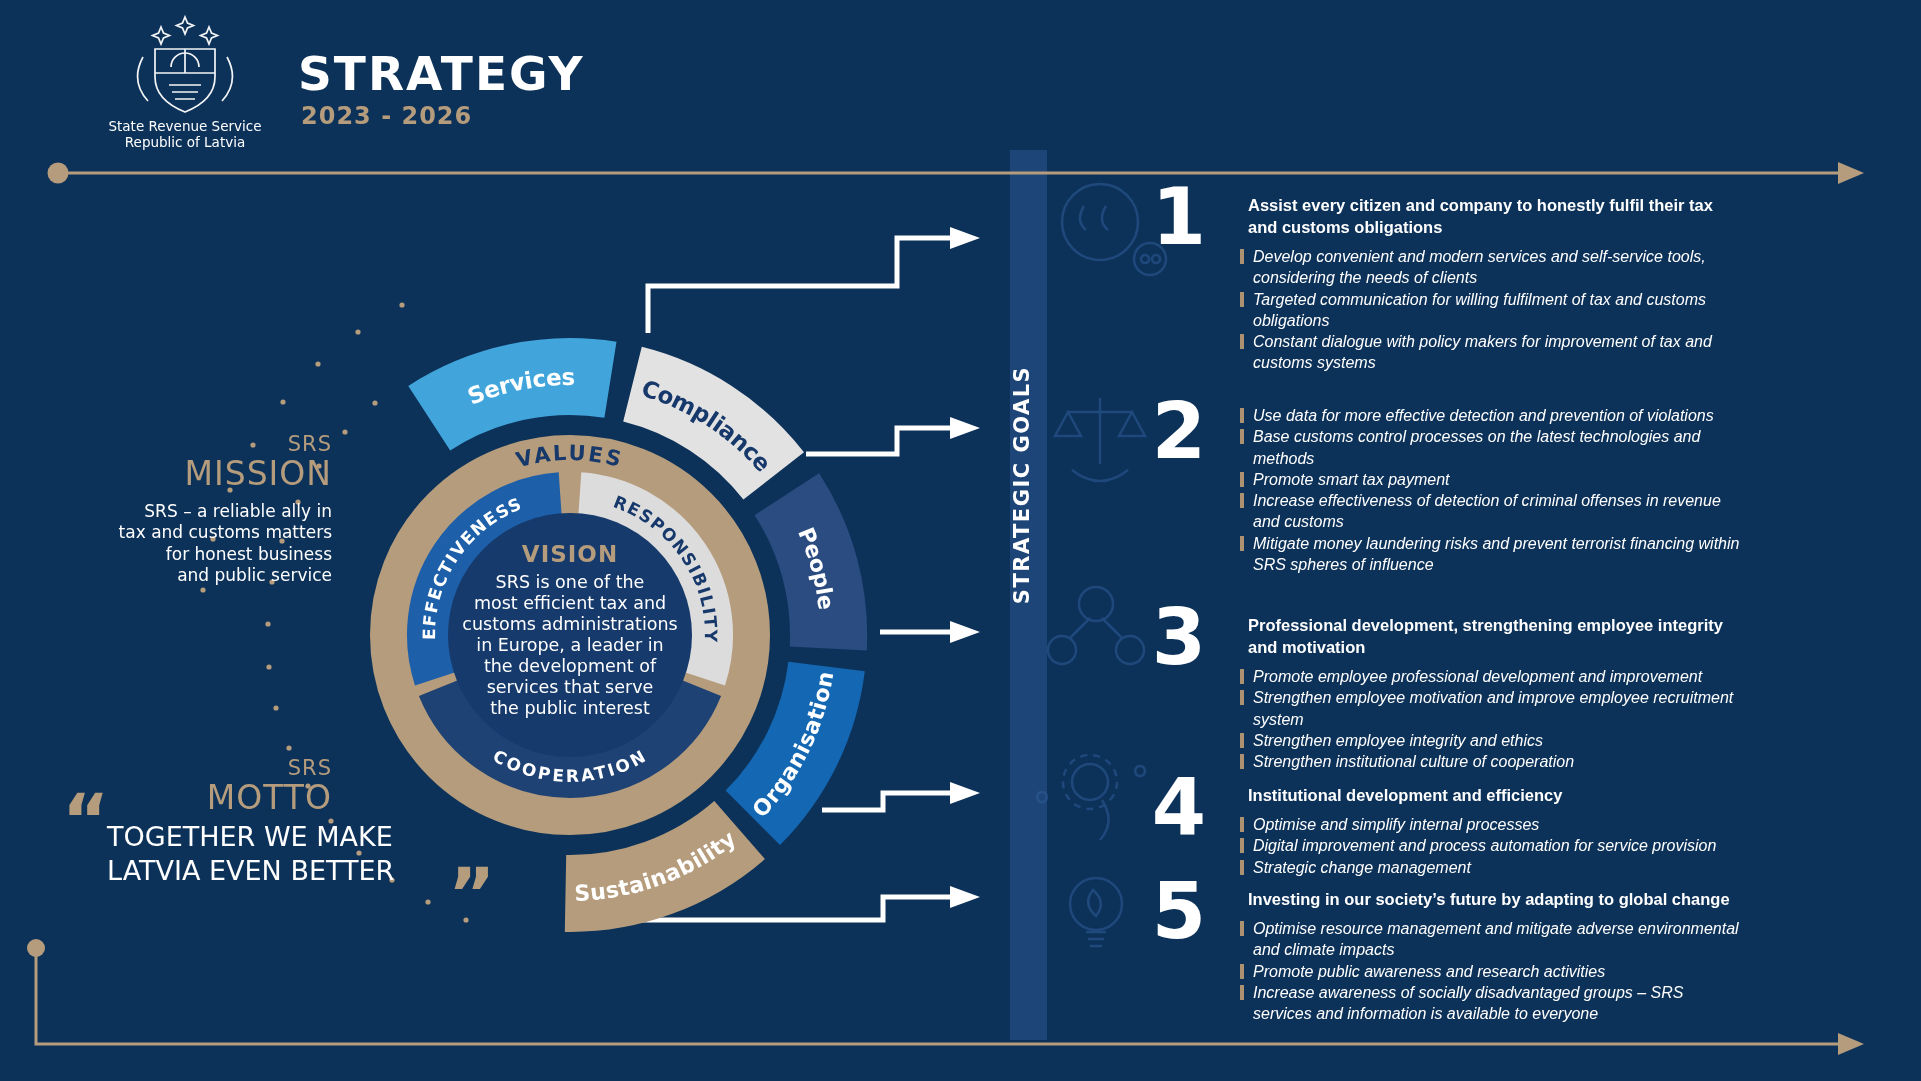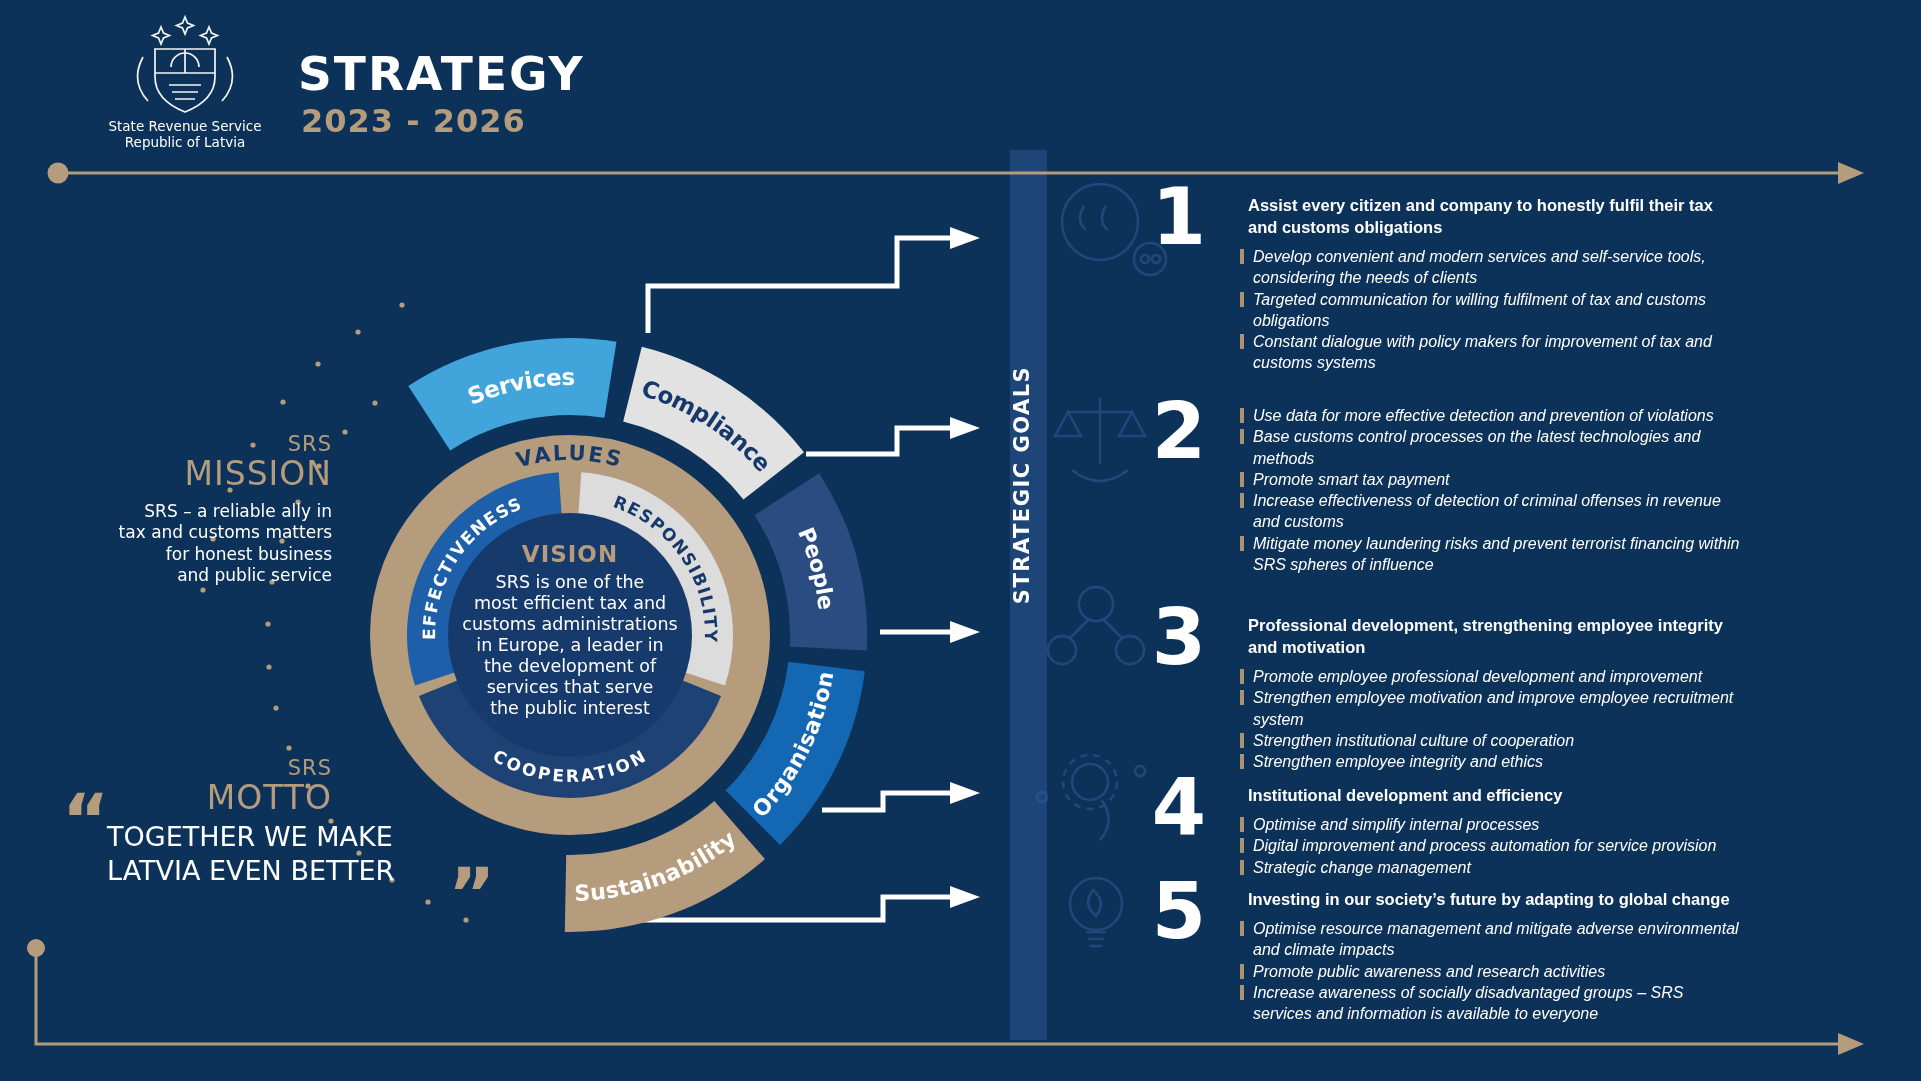--- a/index.html
+++ b/index.html
@@ -3,21 +3,21 @@
 <meta charset="utf-8">
 <style>
   html,body{margin:0;padding:0;background:#08244a;}
   .canvas{position:relative;width:1921px;height:1081px;background:#0D3259;overflow:hidden;
           font-family:"DejaVu Sans",sans-serif;}
   .layer{position:absolute;left:0;top:0;}
   
   .org-label{position:absolute;left:85px;top:118px;width:200px;text-align:center;color:#fff;
              font-size:13.5px;line-height:16px;}
   .main-title{position:absolute;left:298px;top:46px;color:#fff;font-size:47px;font-weight:bold;letter-spacing:2px;}
-  .years{position:absolute;left:301px;top:102px;color:#B59C7C;font-size:32px;font-weight:bold;letter-spacing:1px;}
+  .years{position:absolute;left:301px;top:102px;color:#B59C7C;font-size:24px;font-weight:bold;letter-spacing:1px;}
   
   .mission{position:absolute;left:60px;top:432px;width:272px;text-align:right;}
   .kicker{color:#B59C7C;font-size:21px;letter-spacing:1px;}
   .block-title{color:#B59C7C;font-size:33px;letter-spacing:1px;margin-top:-2px;}
   .mission-body{margin-top:8px;color:#fff;font-size:17px;line-height:21.3px;}
   .motto{position:absolute;left:60px;top:756px;width:420px;}
   .motto-head{width:272px;text-align:right;}
   .motto-quote{position:absolute;left:47px;top:64px;color:#fff;font-size:27px;line-height:34px;}
   .motto-quote b{font-weight:normal;}
   .q-open{position:absolute;left:2px;top:44px;color:#B59C7C;font-size:72px;font-weight:bold;line-height:40px;}
@@ -261,22 +261,22 @@
     </div>
   </section>
 
   <section class="goal" style="top:606px">
     <div class="goal-num">3</div>
     <div class="goal-body">
       <h3 class="goal-title">Professional development, strengthening employee integrity and motivation</h3>
       <ul class="goal-bullets">
         <li><span class="tick"></span><span>Promote employee professional development and improvement</span></li>
         <li><span class="tick"></span><span>Strengthen employee motivation and improve employee recruitment system</span></li>
+        <li><span class="tick"></span><span>Strengthen employee integrity and ethics</span></li>
         <li><span class="tick"></span><span>Strengthen institutional culture of cooperation</span></li>
-        <li><span class="tick"></span><span>Strengthen employee integrity and ethics</span></li>
       </ul>
     </div>
   </section>
 
   <section class="goal" style="top:776px">
     <div class="goal-num">4</div>
     <div class="goal-body">
       <h3 class="goal-title">Institutional development and efficiency</h3>
       <ul class="goal-bullets">
         <li><span class="tick"></span><span>Optimise and simplify internal processes</span></li>

